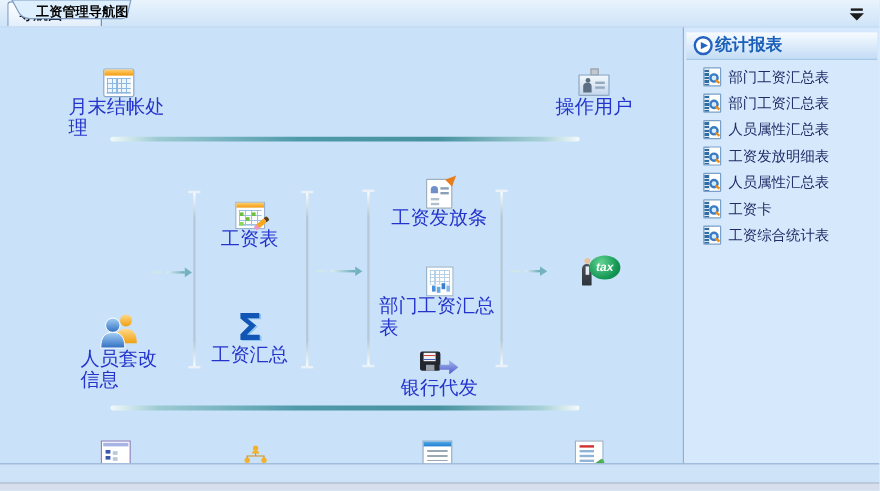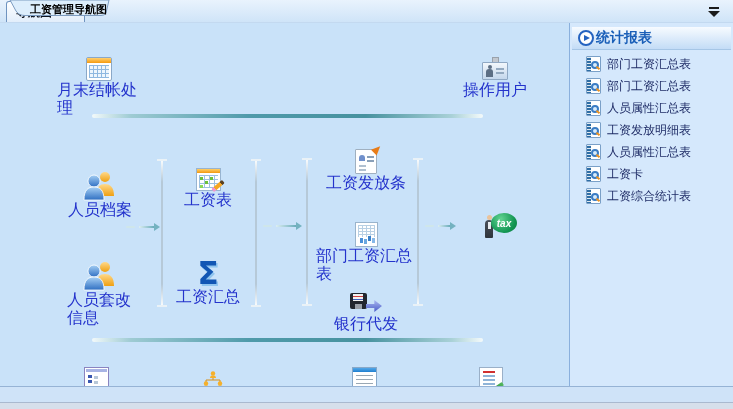--- a/index.html
+++ b/index.html
@@ -193,29 +193,20 @@
   <div class="node" style="left:453px;top:57px;width:84px">
     <span class="ic-id">
         <i class="tab"></i>
         <i class="card"></i>
         <i class="p"></i>
         <i class="l"></i>
       </span>
     <span class="label">操作用户</span>
   </div>
 
-  <div class="node" style="left:58px;top:169px;width:84px">
-    <svg width="34" height="32" viewBox="0 0 34 32">
-      <circle cx="22" cy="8" r="5" fill="url(#gO)"></circle>
-      <path d="M13 27 C13 18 17 15 22 15 C27 15 31 18 31 27 Z" fill="url(#gO)"></path>
-      <circle cx="11" cy="12" r="6" fill="url(#gB)" stroke="#fff" stroke-width="0.8"></circle>
-      <path d="M1 31 C1 21 5 18 11 18 C17 18 21 21 21 31 Z" fill="url(#gB)" stroke="#fff" stroke-width="0.8"></path>
-    </svg>
-    <span class="label">人员档案</span>
-  </div>
   <div class="node" style="left:67px;top:259px;width:66px">
     <svg width="34" height="32" viewBox="0 0 34 32">
       <circle cx="22" cy="8" r="5" fill="url(#gO)"></circle>
       <path d="M13 27 C13 18 17 15 22 15 C27 15 31 18 31 27 Z" fill="url(#gO)"></path>
       <circle cx="11" cy="12" r="6" fill="url(#gB)" stroke="#fff" stroke-width="0.8"></circle>
       <path d="M1 31 C1 21 5 18 11 18 C17 18 21 21 21 31 Z" fill="url(#gB)" stroke="#fff" stroke-width="0.8"></path>
     </svg>
     <span class="label">人员套改信息</span>
   </div>
 

